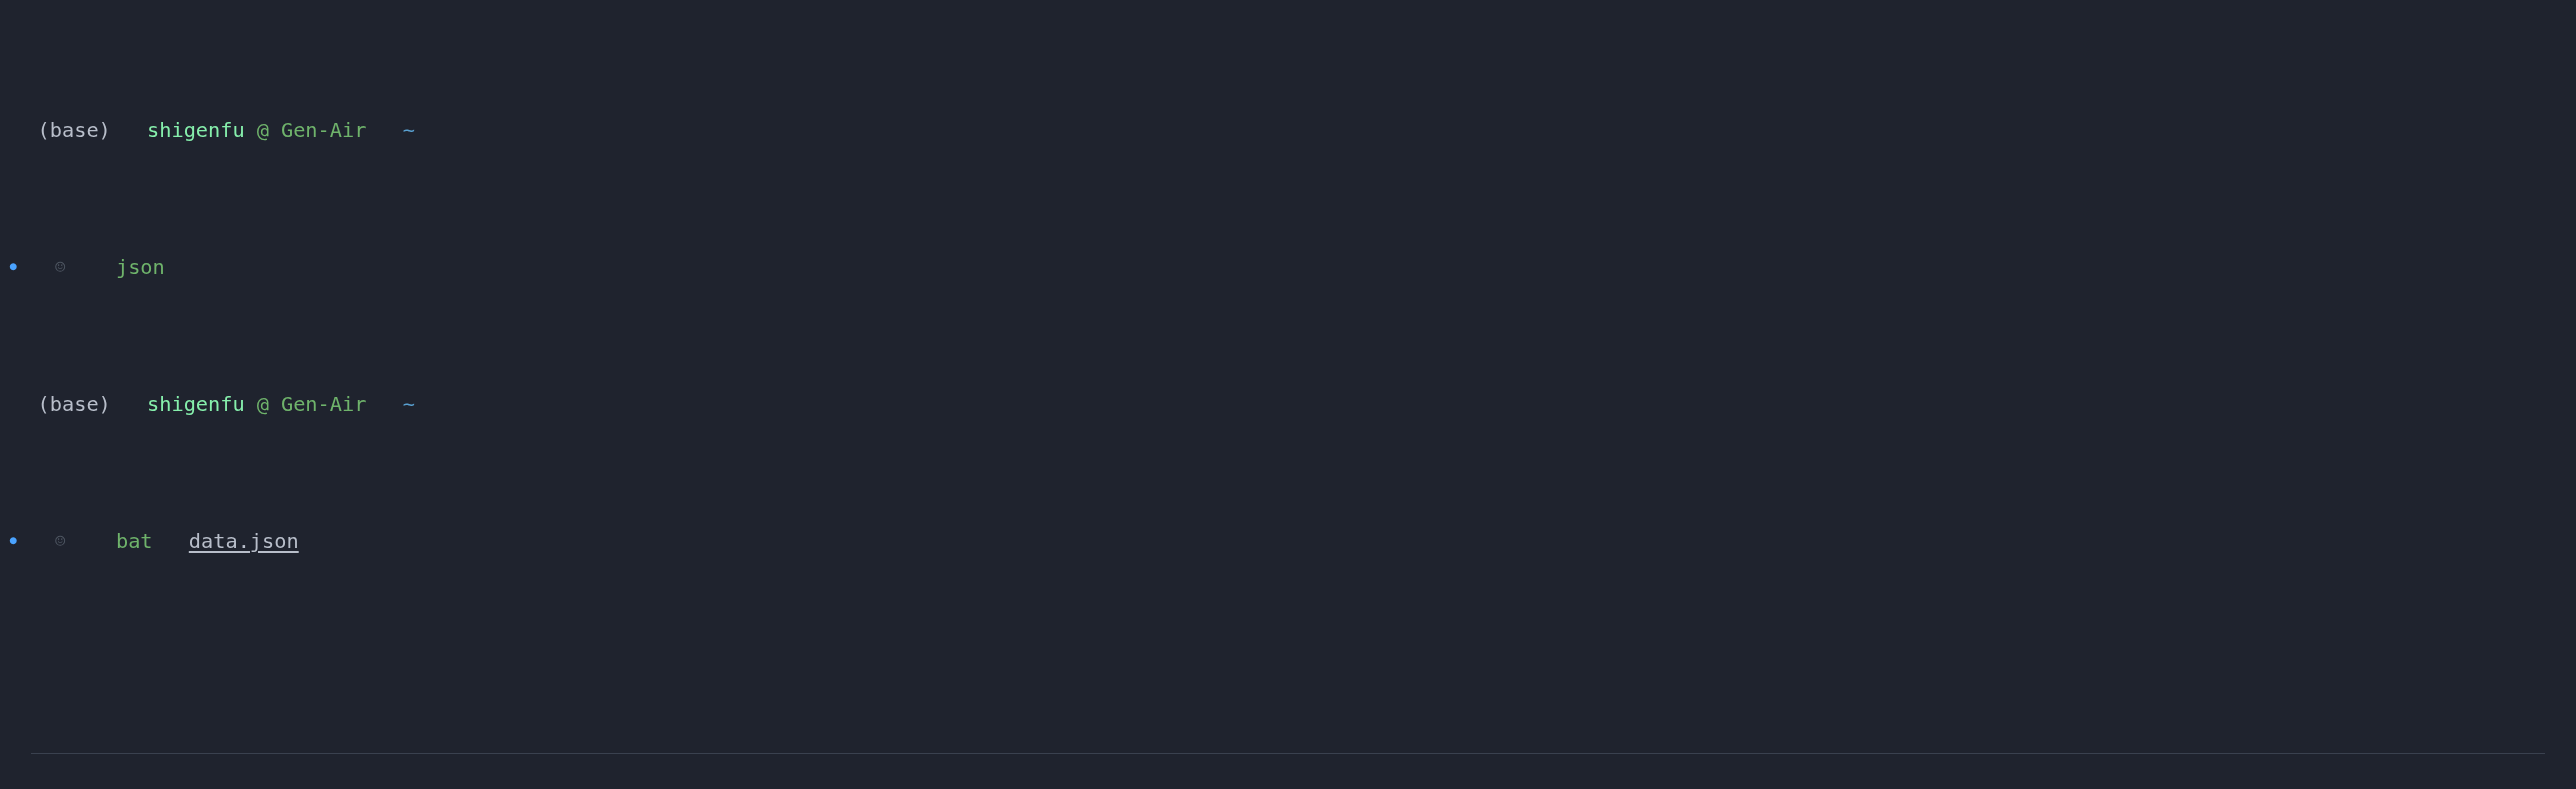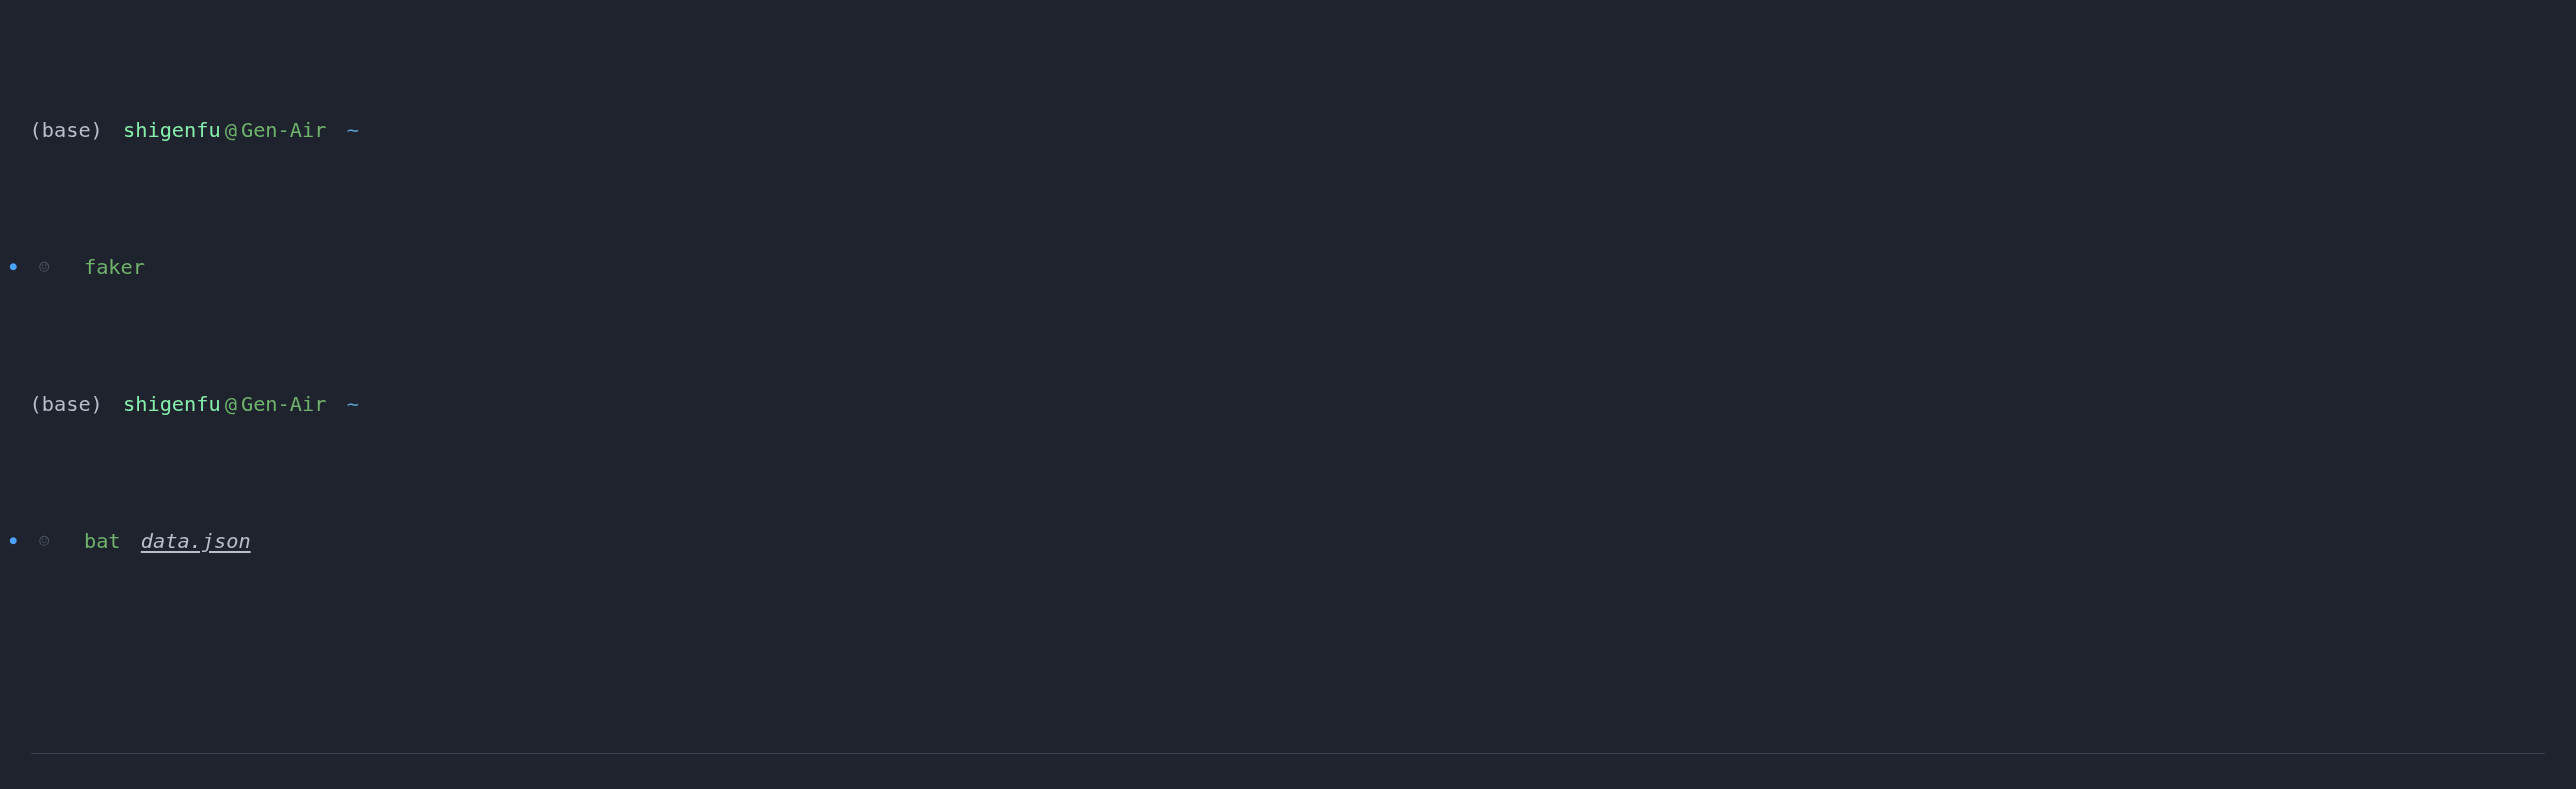--- a/index.html
+++ b/index.html
@@ -12,21 +12,21 @@
     line-height: 1.35;
     -webkit-font-smoothing: antialiased;
   }
   .terminal {
     padding: 7.7px 9.7px 13.5px 9.7px;
     white-space: pre;
   }
   .prompt-line {
     display: flex;
     align-items: center;
-    gap: 4px;
+    gap: 12px;
     height: 1.35em;
   }
   .indent {
     display: inline-block;
     width: 1.3ch;
   }
   .bullet {
     color: #4aa3ff;
     font-size: 11.6px;
     display: inline-block;
@@ -43,21 +43,21 @@
     font-size: 17.4px;
     text-align: center;
   }
   .env   { color: #b8beca; }
   .user  { color: #86efac; }
   .atsym { color: #6fb36b; }
   .host  { color: #6fb36b; text-align: center; }
   .path  { color: #59a0d0; }
   .cmd   { color: #6fb36b; }
   .arg   { color: #b8beca; }
-  .underline { text-decoration: underline; text-underline-offset: 2.9px; font-style: italic; }
+  .underline { text-decoration: underline; text-underline-offset: 2.9px; }
 
   .bat-box {
     margin: 5.8px 21px 0 21px;
   }
   .hdr-rule-wrap {
     display: grid;
     grid-template-columns: 68px 23px 1fr;
   }
   .hdr-rule-wrap > div {
     border-top: 1px solid #3a414f;
@@ -83,21 +83,21 @@
     <span>&nbsp;</span>
     <span class="path">~</span>
   </div>
 
   
   <div class="prompt-line">
     <span class="bullet">●</span>
     <span>&nbsp;</span>
     <span class="smiley">☺</span>
     <span>&nbsp;&nbsp;</span>
-    <span class="cmd">faker</span>
+    <span class="cmd">json</span>
     <span>&nbsp;</span>
   </div>
 
   
   <div class="prompt-line">
     <span class="indent"></span>
     <span class="env">(base)</span>
     <span>&nbsp;</span>
     <span class="user">shigenfu</span>
     <span class="atsym">@</span>

